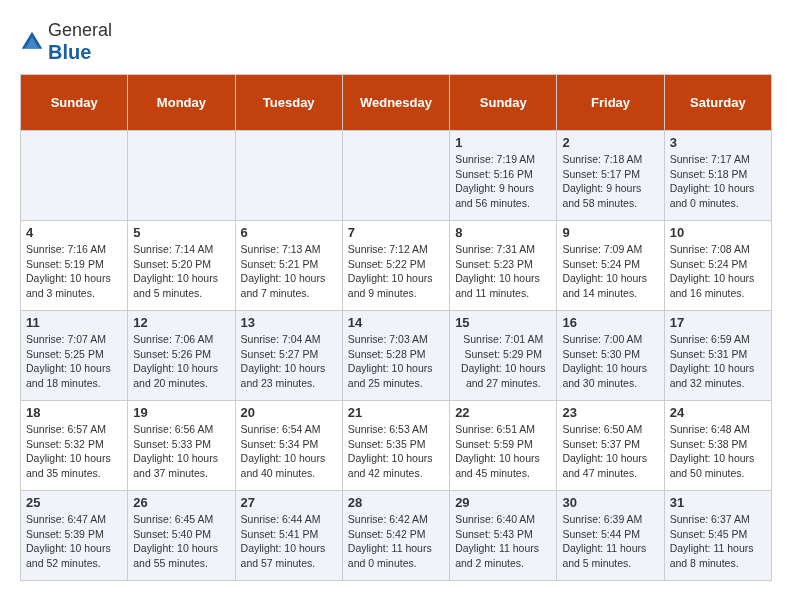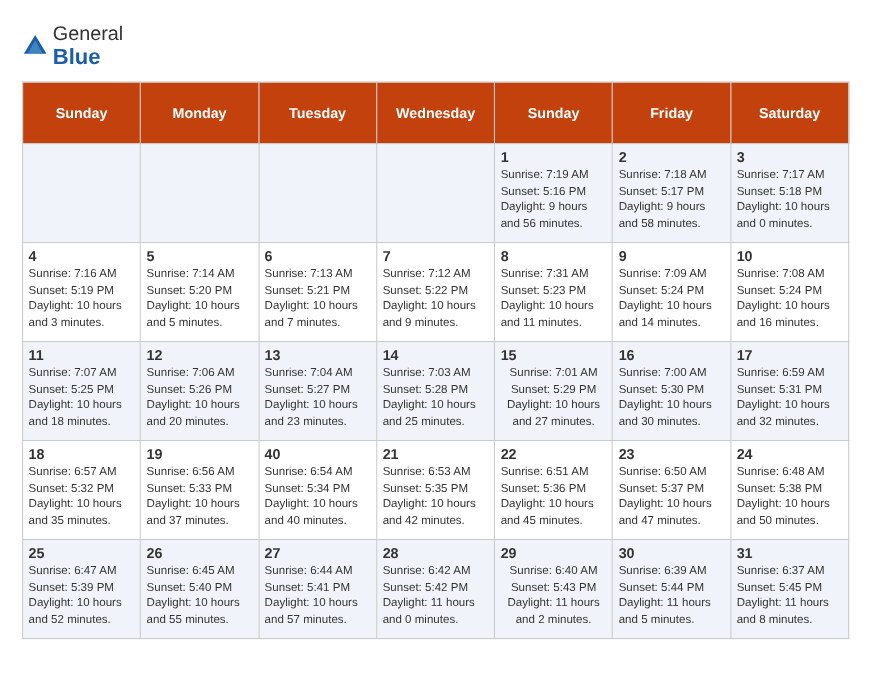--- a/index.html
+++ b/index.html
@@ -234,37 +234,37 @@
 and 35 minutes.</div>
         </td>
         <td>
           <span class="day-number">19</span>
           <div class="cell-info" style="white-space: pre-line;">Sunrise: 6:56 AM
 Sunset: 5:33 PM
 Daylight: 10 hours
 and 37 minutes.</div>
         </td>
         <td>
-          <span class="day-number">40</span>
+          <span class="day-number">20</span>
           <div class="cell-info" style="white-space: pre-line;">Sunrise: 6:54 AM
 Sunset: 5:34 PM
 Daylight: 10 hours
 and 40 minutes.</div>
         </td>
         <td>
           <span class="day-number">21</span>
           <div class="cell-info" style="white-space: pre-line;">Sunrise: 6:53 AM
 Sunset: 5:35 PM
 Daylight: 10 hours
 and 42 minutes.</div>
         </td>
         <td>
           <span class="day-number">22</span>
           <div class="cell-info" style="white-space: pre-line;">Sunrise: 6:51 AM
-Sunset: 5:36 PM
+Sunset: 5:59 PM
 Daylight: 10 hours
 and 45 minutes.</div>
         </td>
         <td>
           <span class="day-number">23</span>
           <div class="cell-info" style="white-space: pre-line;">Sunrise: 6:50 AM
 Sunset: 5:37 PM
 Daylight: 10 hours
 and 47 minutes.</div>
         </td>
@@ -300,21 +300,21 @@
         </td>
         <td>
           <span class="day-number">28</span>
           <div class="cell-info" style="white-space: pre-line;">Sunrise: 6:42 AM
 Sunset: 5:42 PM
 Daylight: 11 hours
 and 0 minutes.</div>
         </td>
         <td>
           <span class="day-number">29</span>
-          <div class="cell-info" style="white-space: pre-line; text-align: center;">Sunrise: 6:40 AM
+          <div class="cell-info" style="white-space: pre-line;">Sunrise: 6:40 AM
 Sunset: 5:43 PM
 Daylight: 11 hours
 and 2 minutes.</div>
         </td>
         <td>
           <span class="day-number">30</span>
           <div class="cell-info" style="white-space: pre-line;">Sunrise: 6:39 AM
 Sunset: 5:44 PM
 Daylight: 11 hours
 and 5 minutes.</div>

